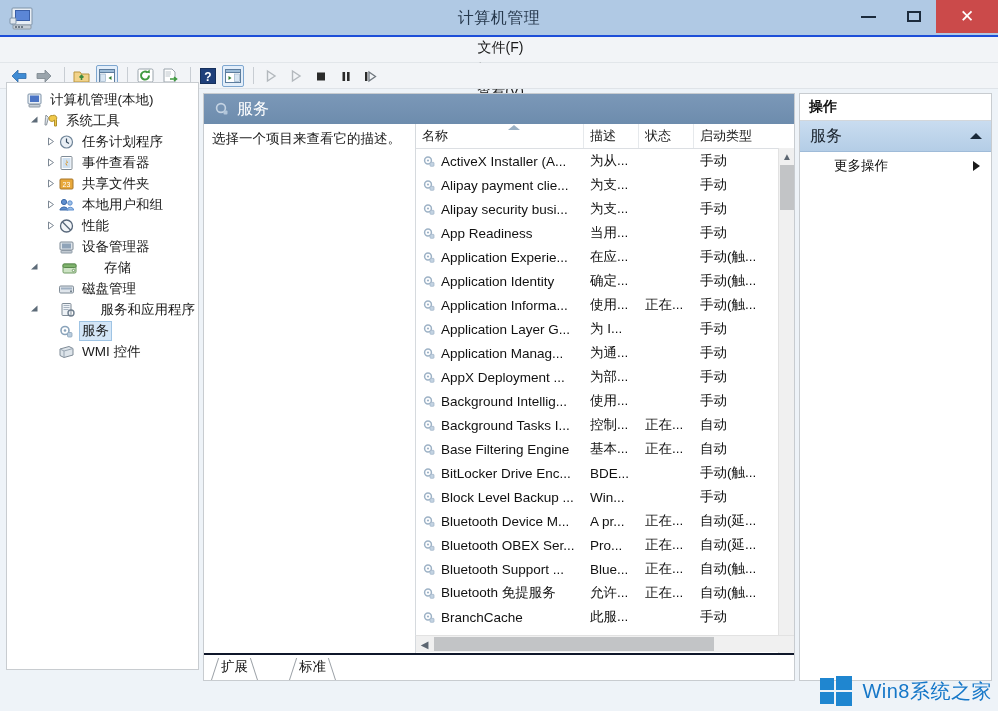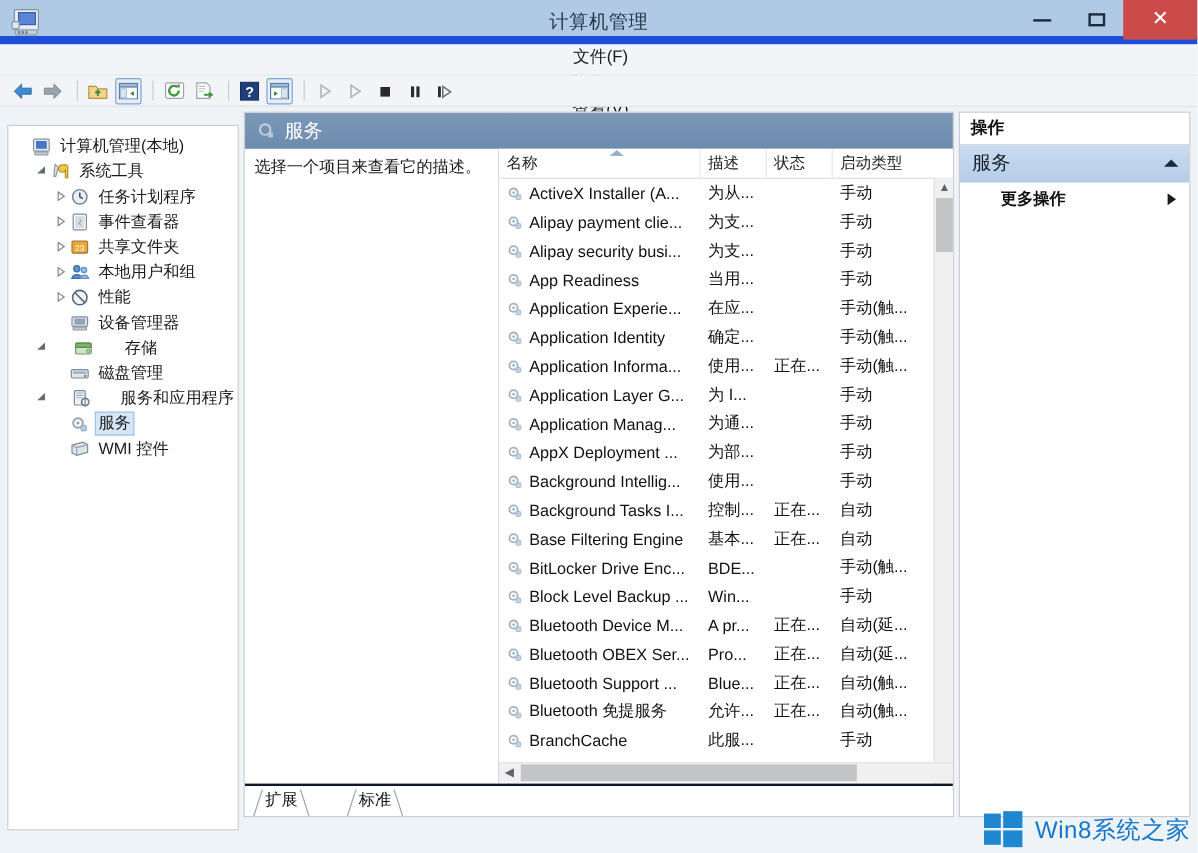--- a/index.html
+++ b/index.html
@@ -13,21 +13,21 @@
     position: relative;
     width: 998px; height: 711px;
     background: #eef3f8;
     overflow: hidden;
   }
 
   
   .titlebar {
     position: absolute; left: 0; top: 0; width: 998px; height: 37px;
     background: #b0c9e4;
-    border-bottom: 7px solid #1d4ed8;
+    border-bottom: 2px solid #1d4ed8;
     box-sizing: border-box;
   }
   .app-icon {
     position: absolute; left: 9px; top: 5px; width: 26px; height: 26px;
   }
   .title-text {
     position: absolute; left: 0; top: 8px; width: 998px;
     text-align: center;
     font-size: 16px; color: #26384c;
     letter-spacing: 0.5px;
@@ -67,21 +67,21 @@
   .tb {
     width: 22px; height: 22px; margin-right: 3px;
     display: flex; align-items: center; justify-content: center;
     position: relative; box-sizing: border-box;
   }
   .tb.framed { border: 1px solid #7ea6cf; background: #e3eefa; border-radius: 2px; }
   .tb-sep { width: 1px; height: 17px; background: #c8cdd3; margin: 0 6px; }
 
   
   .tree-pane {
-    position: absolute; left: 6px; top: 104px; width: 193px; height: 588px;
+    position: absolute; left: 6px; top: 82px; width: 193px; height: 588px;
     background: #ffffff; border: 1px solid #c8ccd0;
     box-sizing: border-box; overflow: hidden;
   }
   .center-pane {
     position: absolute; left: 203px; top: 93px; width: 592px; height: 588px;
     background: #ffffff; border: 1px solid #c8ccd0;
     box-sizing: border-box; overflow: hidden;
   }
   .actions-pane {
     position: absolute; left: 799px; top: 93px; width: 193px; height: 588px;
@@ -201,21 +201,21 @@
     height: 30px; display: flex; align-items: center; justify-content: space-between;
     padding: 0 9px 0 10px;
     background: linear-gradient(to bottom, #c9dcf0 0%, #b4cde6 100%);
     border-bottom: 1px solid #9fbbd8;
     font-size: 16px; color: #17202a;
   }
   .ap-chevron-up { width: 0; height: 0; border-left: 6px solid transparent;
                    border-right: 6px solid transparent; border-bottom: 6px solid #1a2a3a; }
   .ap-item {
     height: 27px; display: flex; align-items: center; justify-content: space-between;
-    padding: 0 11px 0 34px; font-size: 13.5px; color: #111111; font-weight: bold;
+    padding: 0 11px 0 34px; font-size: 13.5px; color: #111111;
   }
   .ap-arrow-right { width: 0; height: 0; border-top: 5px solid transparent;
                     border-bottom: 5px solid transparent; border-left: 7px solid #1a1a1a; }
 
   
   .watermark {
     position: absolute; right: 6px; bottom: 4px;
     display: flex; align-items: center; gap: 9px;
     background: transparent;
   }

